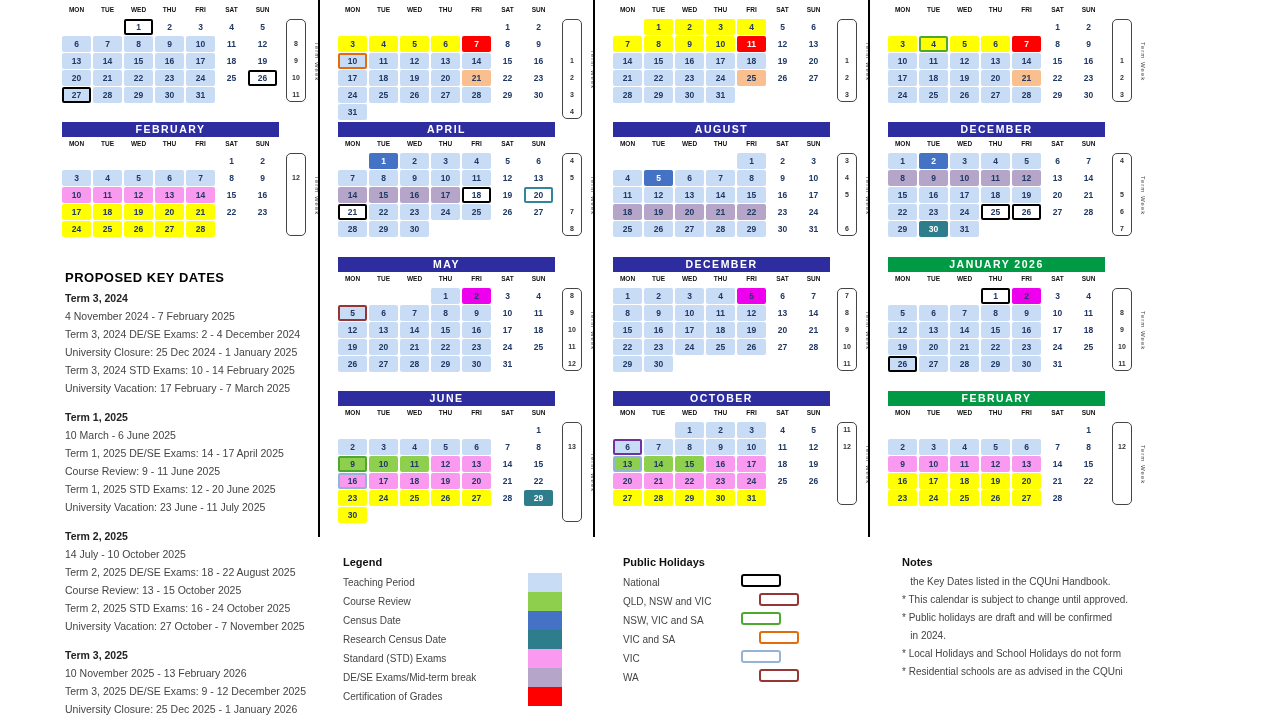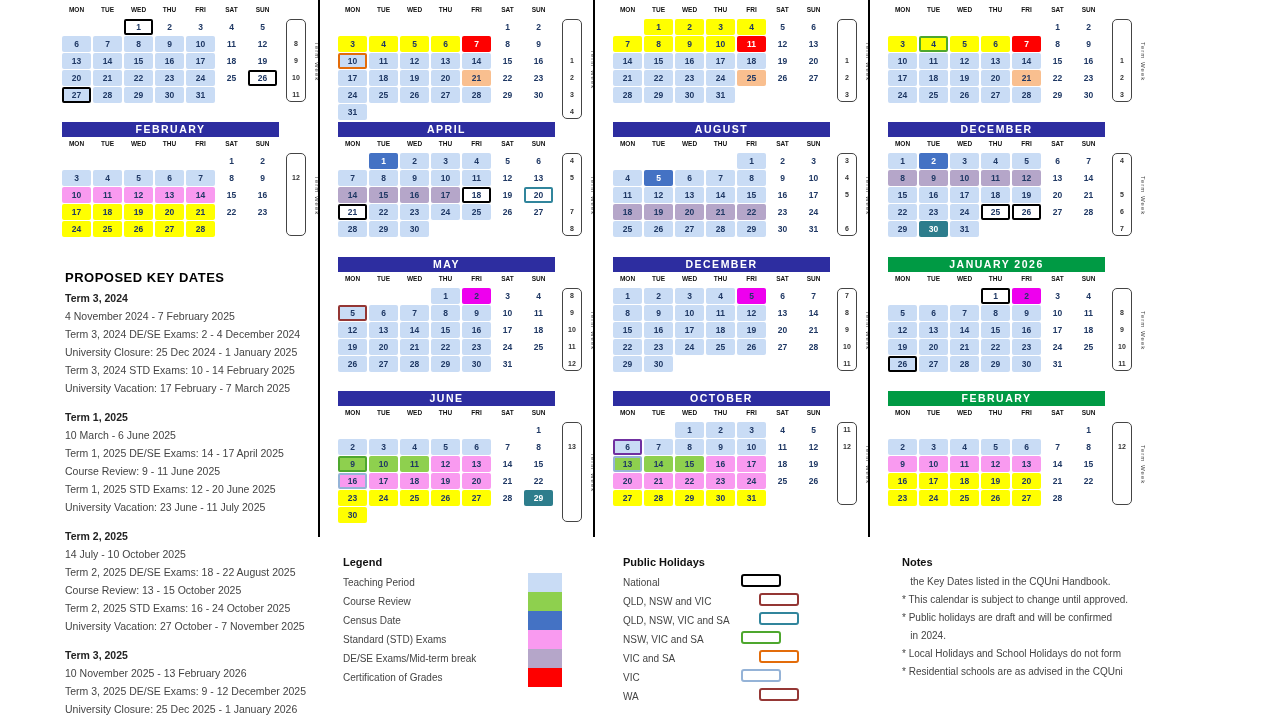--- a/index.html
+++ b/index.html
@@ -750,31 +750,31 @@
           <div class="kd-line">University Closure: 25 Dec 2025 - 1 January 2026</div>
         </div>
       </div>
   </div>
   <div id="legend">
     <div class="sec-title">Legend</div>
     <div id="legend-items">
         <div class="lg-row"><span>Teaching Period</span><div class="lg-swatch" style="background: rgb(201, 220, 245);"></div></div>
         <div class="lg-row"><span>Course Review</span><div class="lg-swatch" style="background: rgb(142, 208, 78);"></div></div>
         <div class="lg-row"><span>Census Date</span><div class="lg-swatch" style="background: rgb(68, 114, 196);"></div></div>
+        <div class="lg-row"><span>Research Census Date</span><div class="lg-swatch" style="background: rgb(45, 125, 140);"></div></div>
         <div class="lg-row"><span>Standard (STD) Exams</span><div class="lg-swatch" style="background: rgb(249, 154, 240);"></div></div>
         <div class="lg-row"><span>DE/SE Exams/Mid-term break</span><div class="lg-swatch" style="background: rgb(181, 166, 201);"></div></div>
         <div class="lg-row"><span>Certification of Grades</span><div class="lg-swatch" style="background: rgb(254, 0, 0);"></div></div>
       </div>
   </div>
   <div id="holidays">
     <div class="sec-title">Public Holidays</div>
     <div id="holiday-items">
         <div class="ph-row"><span>National</span><div class="ph-box" style="left: 118px; border-color: rgb(0, 0, 0);"></div></div>
         <div class="ph-row"><span>QLD, NSW and VIC</span><div class="ph-box" style="left: 136px; border-color: rgb(148, 54, 52);"></div></div>
-        <div class="ph-row"><span>QLD, NSW, VIC and SA</span><div class="ph-box" style="left: 136px; border-color: rgb(49, 133, 156);"></div></div>
         <div class="ph-row"><span>NSW, VIC and SA</span><div class="ph-box" style="left: 118px; border-color: rgb(78, 167, 46);"></div></div>
         <div class="ph-row"><span>VIC and SA</span><div class="ph-box" style="left: 136px; border-color: rgb(227, 108, 10);"></div></div>
         <div class="ph-row"><span>VIC</span><div class="ph-box" style="left: 118px; border-color: rgb(149, 179, 215);"></div></div>
         <div class="ph-row"><span>WA</span><div class="ph-box" style="left: 136px; border-color: rgb(149, 55, 53);"></div></div>
       </div>
   </div>
   <div id="notes">
     <div class="sec-title">Notes</div>
     <div id="note-lines">
         <div class="note-line">   the Key Dates listed in the CQUni Handbook.</div>

